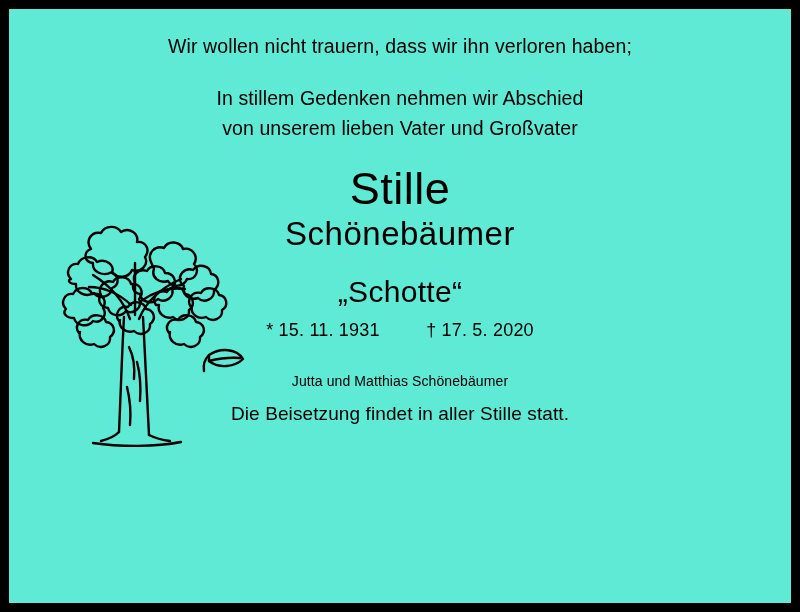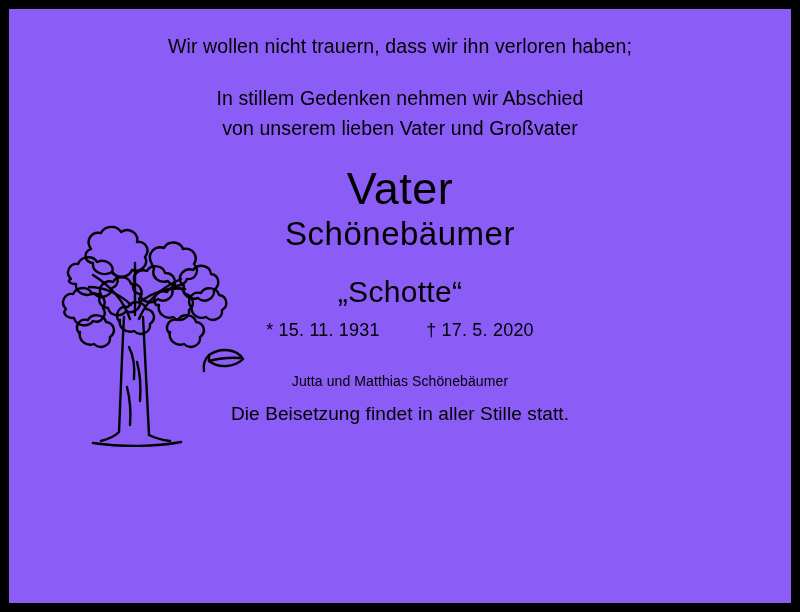--- a/index.html
+++ b/index.html
@@ -12,21 +12,21 @@
     background: #ffffff;
     font-family: "Liberation Sans", sans-serif;
     overflow: hidden;
   }
   .obituary {
     position: relative;
     width: 800px;
     height: 612px;
     box-sizing: border-box;
     border: 9px solid #000000;
-    background: #8b5cf6;
+    background: #5eead4;
     overflow: hidden;
   }
   .inner {
     position: absolute;
     top: 0; left: 0; right: 0; bottom: 0;
     padding: 22px 28px 14px 28px;
     box-sizing: border-box;
     text-align: center;
     color: #000000;
   }
@@ -105,21 +105,21 @@
     <div class="verse">
       <span class="verse-line">Wir wollen nicht trauern, dass wir ihn verloren haben;</span>
     </div>
 
     <div class="intro">
       <span class="intro-line">In stillem Gedenken nehmen wir Abschied</span>
       <span class="intro-line">von unserem lieben Vater und Großvater</span>
     </div>
 
     <div class="name-block">
-      <div class="name-first">Vater</div>
+      <div class="name-first">Stille</div>
       <div class="name-last">Schönebäumer</div>
       <div class="nickname">„Schotte“</div>
     </div>
 
     <div class="dates">
       <span>* 15. 11. 1931</span>
       <span class="sep"></span>
       <span>† 17. 5. 2020</span>
     </div>
 

